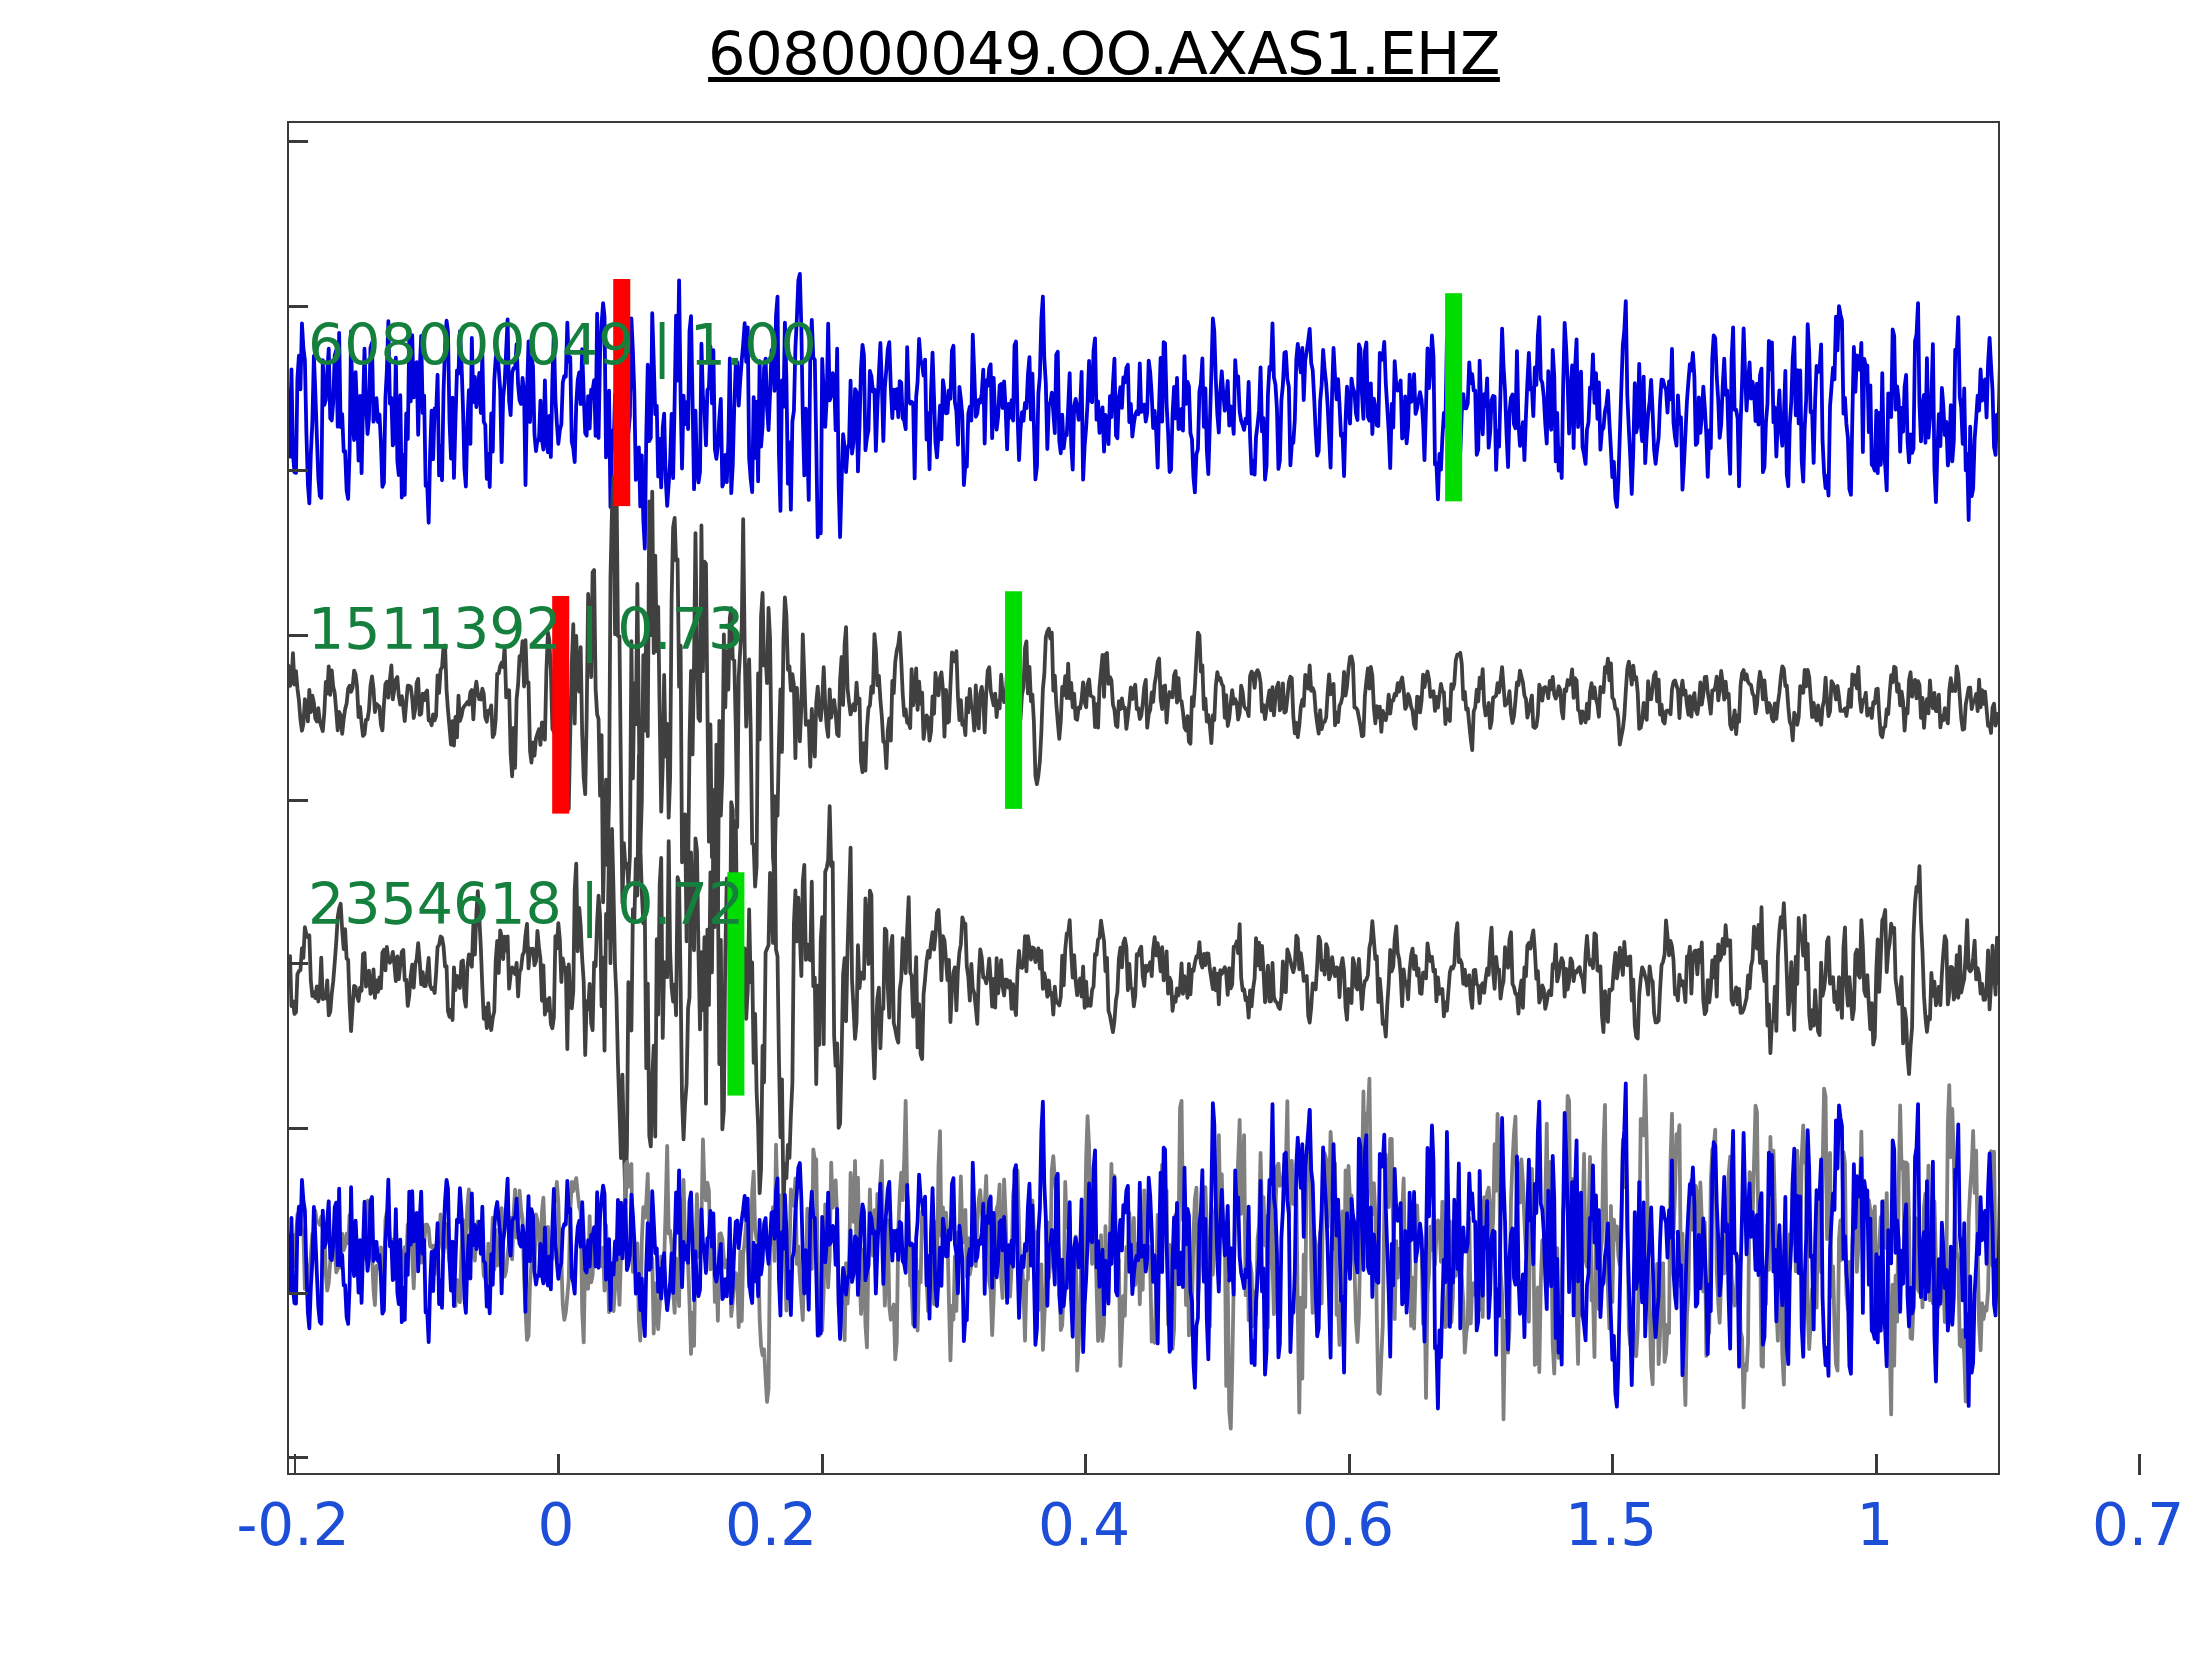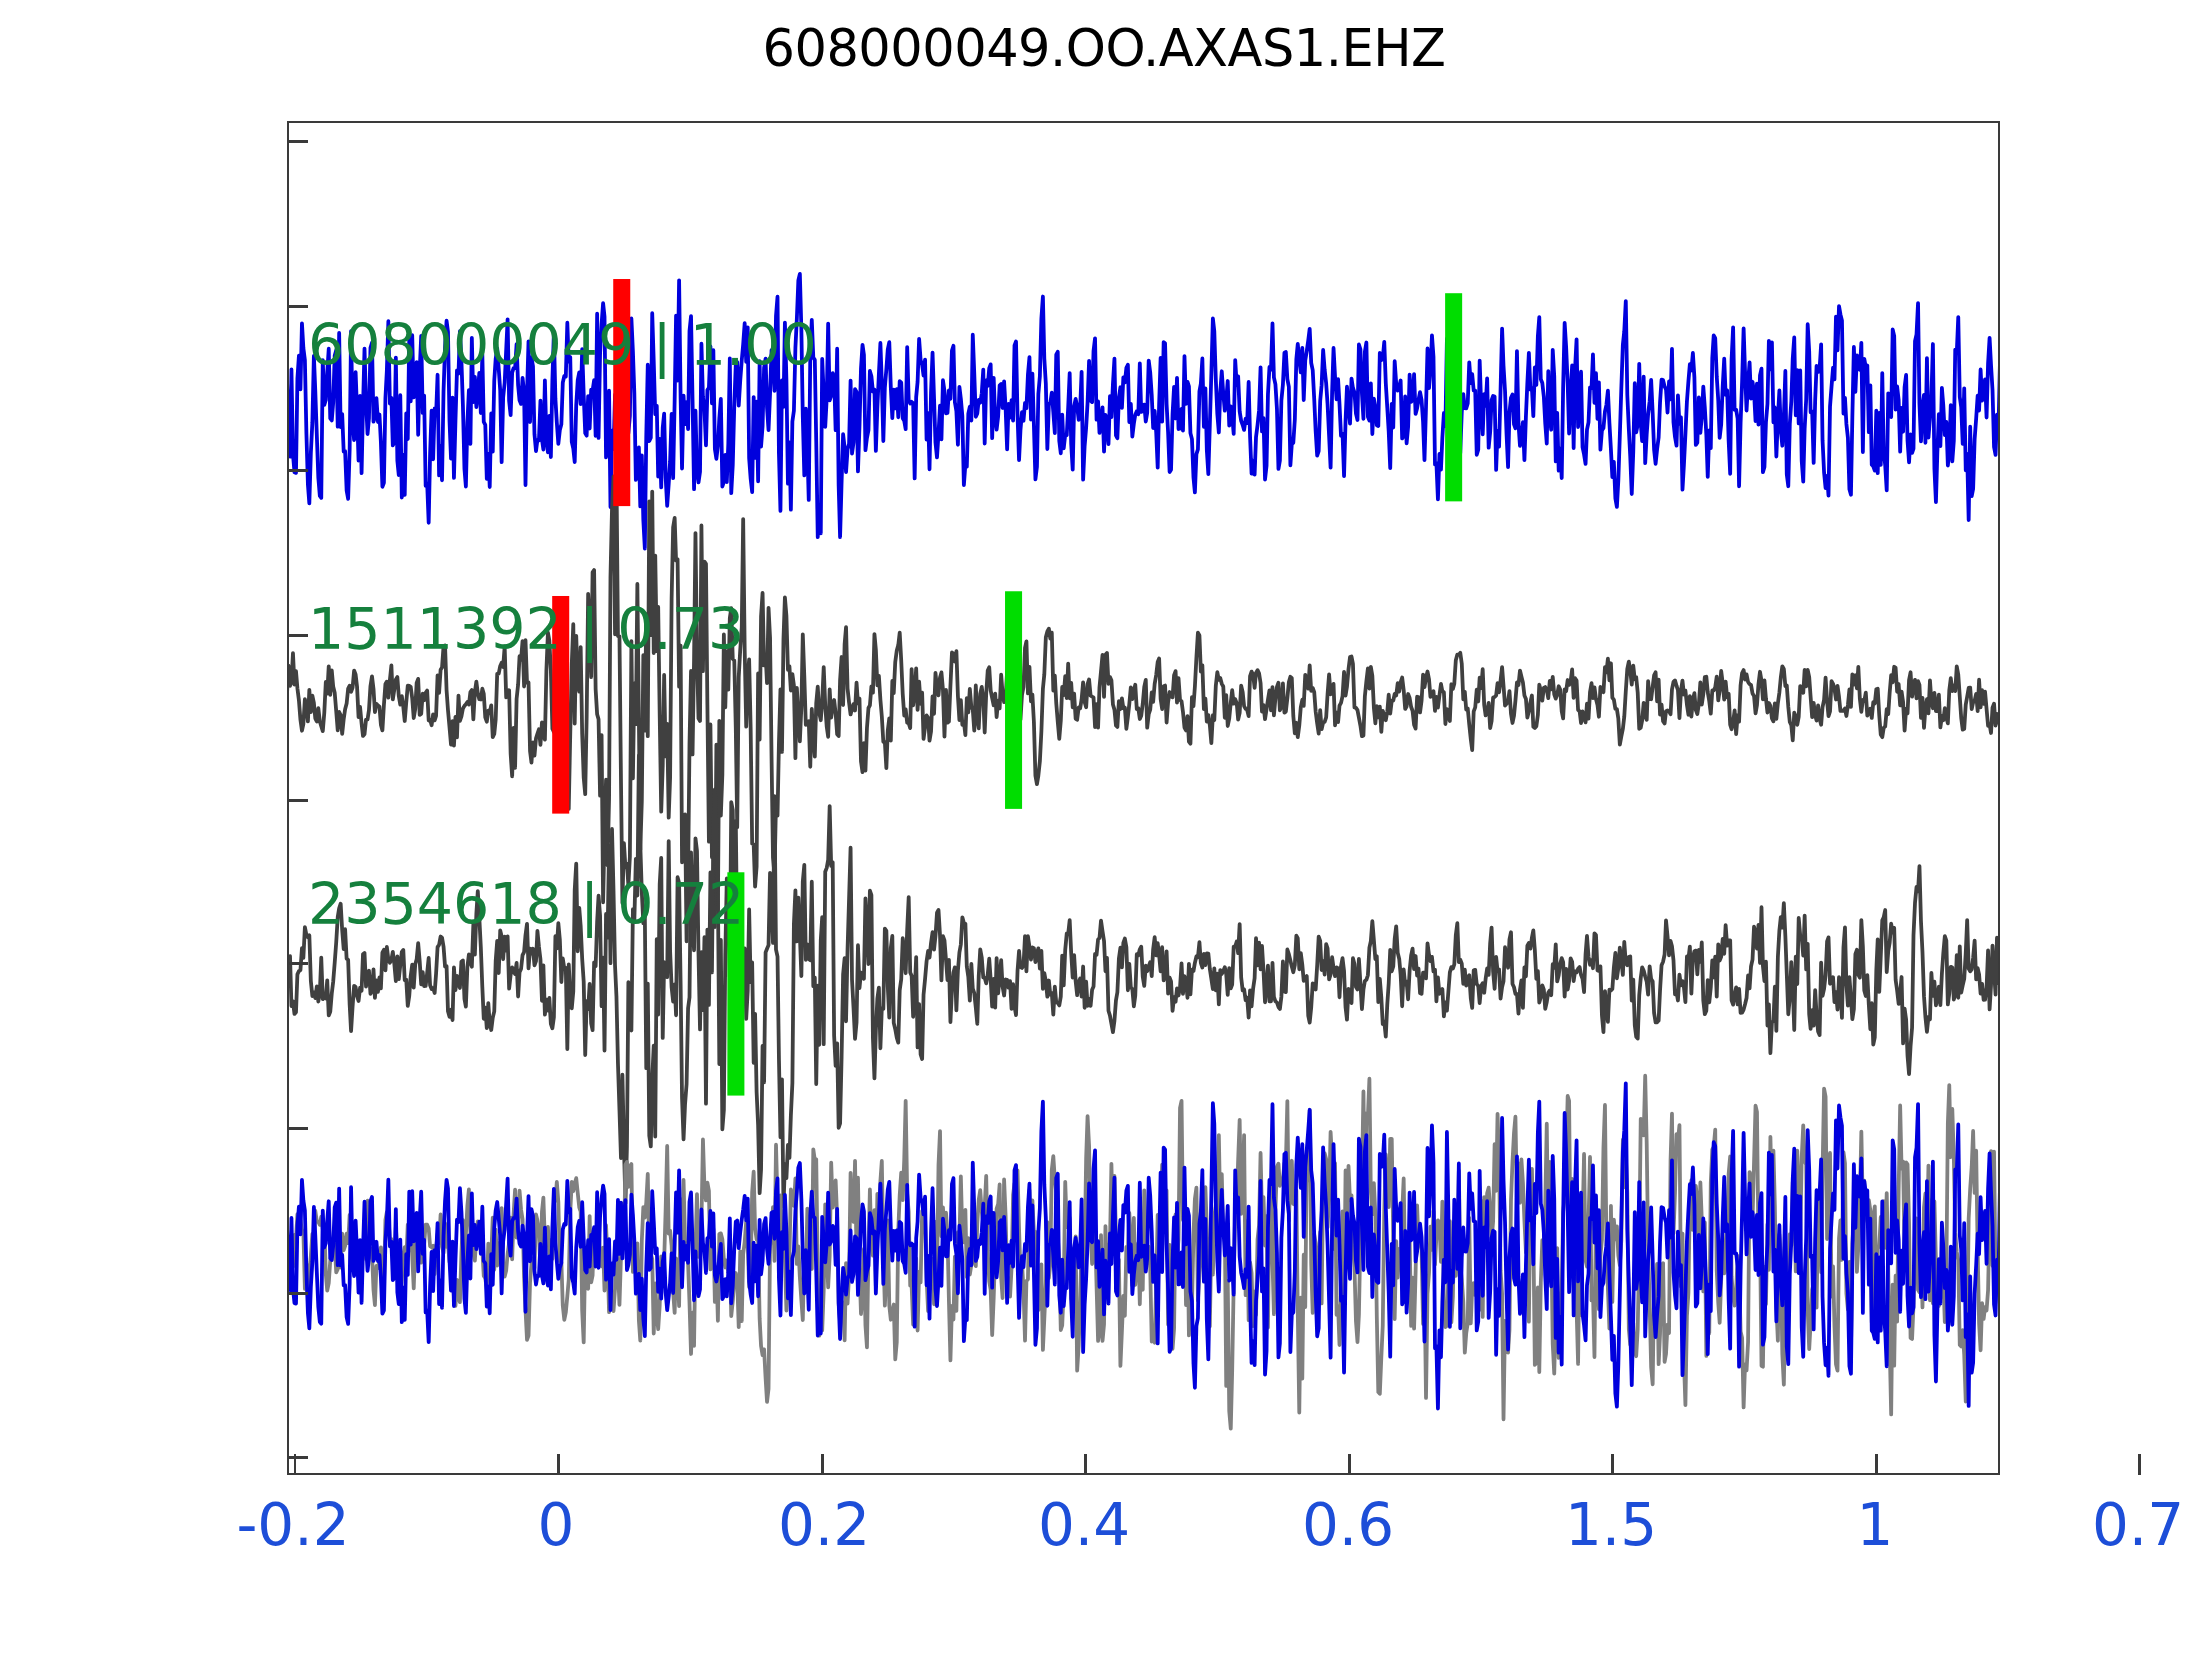--- a/index.html
+++ b/index.html
@@ -18,24 +18,25 @@
     width: 2208px;
     height: 1656px;
     background: #ffffff;
   }
   #plot-title {
     position: absolute;
     left: 0;
     top: 19px;
     width: 2208px;
     text-align: center;
-    font-size: 51px;
+    font-size: 59px;
     color: #000000;
     letter-spacing: -0.5px;
     font-family: "DejaVu Sans", sans-serif;
+    text-decoration: underline;
   }
   #axes-area {
     position: absolute;
     left: 287px;
     top: 121px;
     width: 1713px;
     height: 1354px;
   }
   #axes-frame {
     position: absolute;
@@ -111,21 +112,21 @@
         <div class="tick-mark" style="left: 0px; top: 841px; width: 21px; height: 2.8px;"></div>
         <div class="tick-mark" style="left: 0px; top: 1006px; width: 21px; height: 2.8px;"></div>
         <div class="tick-mark" style="left: 0px; top: 1171px; width: 21px; height: 2.8px;"></div>
         <div class="tick-mark" style="left: 0px; top: 1335px; width: 21px; height: 2.8px;"></div>
       </div>
   </div>
 
   <div id="xtick-layer">
       <div class="xtick-label" style="left: 293px; top: 1491px;">-0.2</div>
       <div class="xtick-label" style="left: 556px; top: 1491px;">0</div>
-      <div class="xtick-label" style="left: 824px; top: 1491px;">0.2</div>
+      <div class="xtick-label" style="left: 771px; top: 1491px;">0.2</div>
       <div class="xtick-label" style="left: 1084px; top: 1491px;">0.4</div>
       <div class="xtick-label" style="left: 1348px; top: 1491px;">0.6</div>
       <div class="xtick-label" style="left: 1611px; top: 1491px;">1.5</div>
       <div class="xtick-label" style="left: 1875px; top: 1491px;">1</div>
       <div class="xtick-label" style="left: 2138px; top: 1491px;">0.7</div>
     </div>
   <div id="trace-label-layer">
       <div class="trace-label" style="left: 308px; top: 312px;">608000049 | 1.00</div>
       <div class="trace-label" style="left: 308px; top: 596px;">1511392 | 0.73</div>
       <div class="trace-label" style="left: 308px; top: 871px;">2354618 | 0.72</div>

